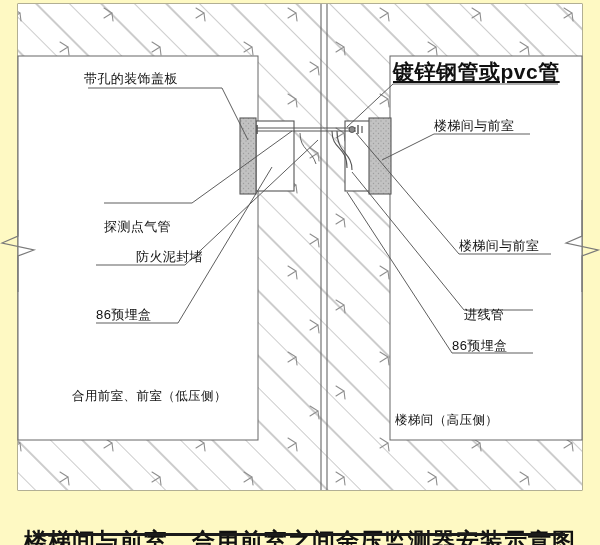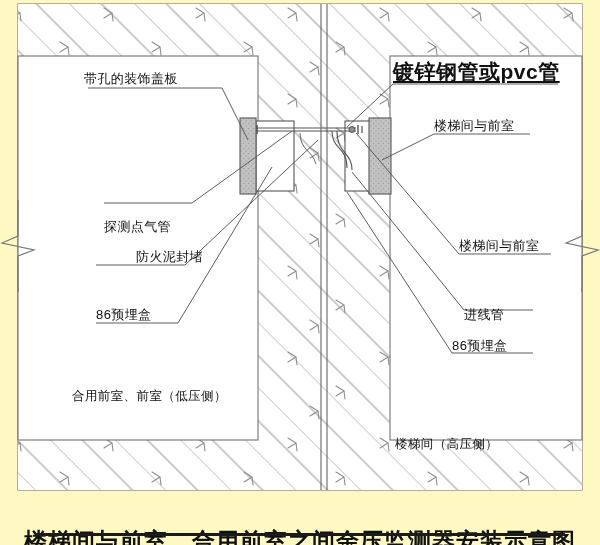--- a/index.html
+++ b/index.html
@@ -148,18 +148,18 @@
   <div class="lbl" style="left:96px;top:250px;padding-left:40px;">防火泥封堵</div>
   <div class="lbl" style="left:96px;top:308px;">86预埋盒</div>
 
   <div class="lbl big" style="left:393px;top:61px;">镀锌钢管或pvc管</div>
   <div class="lbl" style="left:434px;top:119px;">楼梯间与前室</div>
   <div class="lbl" style="left:459px;top:239px;">楼梯间与前室</div>
   <div class="lbl" style="left:464px;top:308px;">进线管</div>
   <div class="lbl" style="left:452px;top:339px;">86预埋盒</div>
 
   <div class="lbl room" style="left:72px;top:390px;">合用前室、前室（低压侧）</div>
-  <div class="lbl room" style="left:395px;top:414px;margin-top:24px;">楼梯间（高压侧）</div>
+  <div class="lbl room" style="left:395px;top:414px;">楼梯间（高压侧）</div>
 
   <div class="title">楼梯间与前室、合用前室之间余压监测器安装示意图</div>
   <div class="titlebar"></div>
 
 </div>
 
 </body></html>

